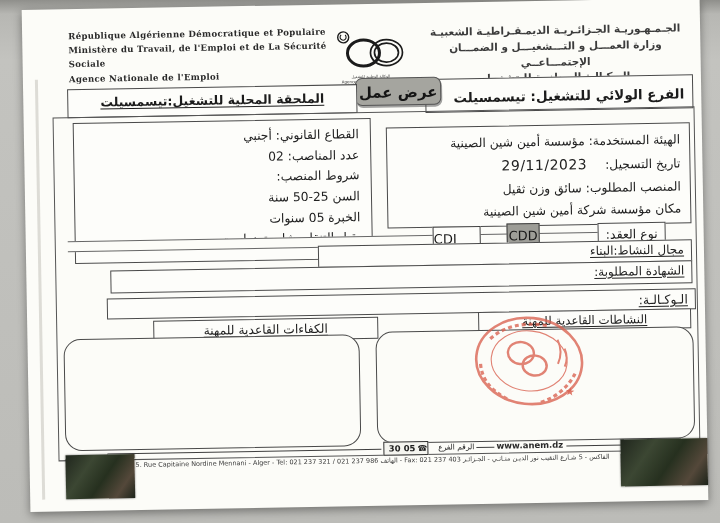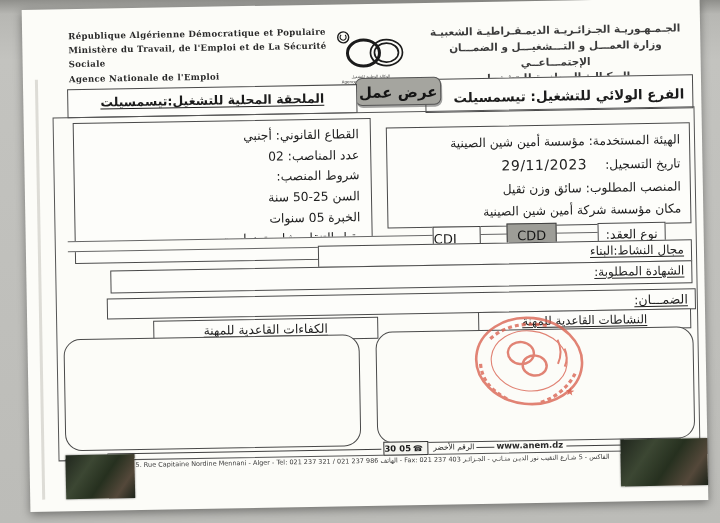--- a/index.html
+++ b/index.html
@@ -30,40 +30,40 @@
   .frame{left:29px;top:108px;width:642px;height:344px;border:1.4px solid #555;background:transparent;}
   .employer{left:362px;top:124px;width:304px;height:101px;direction:rtl;
     font-size:12.3px;color:#222;padding:5px 9px;line-height:1.8;}
   .conds{left:49px;top:114px;width:298px;height:141px;direction:rtl;
     font-size:12.3px;color:#222;padding:5px 11px;line-height:1.68;}
   .date-val{font-size:14px;letter-spacing:.5px;margin-right:14px;display:inline-block;}
   
   .cstrip{left:42px;top:232px;width:540px;height:11px;border-top:1px solid #666;border-bottom:1px solid #666;background:#fcfcf8;}
   .clabel{left:572px;top:223px;width:68px;height:24px;direction:rtl;font-size:12.5px;
     text-align:center;padding-top:3px;color:#222;}
-  .cdd{left:481px;top:222px;width:50px;height:24px;background:#9d9d97;border:1.2px solid #3f3f3f;
+  .cdd{left:481px;top:222px;width:33px;height:24px;background:#9d9d97;border:1.2px solid #3f3f3f;
     text-align:center;font-size:13px;font-weight:500;color:#161616;line-height:23px;}
   .cdi{left:407px;top:224px;width:48px;height:24px;background:#fdfdfa;border:1.2px solid #3f3f3f;
     text-align:left;font-size:13px;color:#161616;line-height:23px;}
   
   .rowbox{direction:rtl;font-size:12px;color:#222;padding:2px 7px 0 0;}
   .activity{left:292px;top:241px;width:374px;height:22px;}
   .certificate{left:84px;top:262px;width:582px;height:23px;}
   .benefits{left:80px;top:290px;width:589px;height:21px;font-size:12.5px;}
   .bact{left:451px;top:310px;width:213px;height:20px;text-align:center;font-size:11.8px;padding:2px 0 0;}
   .bskl{left:126px;top:313px;width:225px;height:22px;text-align:center;font-size:12.3px;padding:3px 0 0;}
   
   .round{border:1.5px solid #4a4a4a;border-radius:17px;background:#fcfcf8;}
   .round-l{left:36px;top:330px;width:296px;height:112px;}
   .round-r{left:348px;top:328px;width:318px;height:112px;}
   .stamp{left:441px;top:310px;width:124px;height:104px;transform:rotate(7deg);}
   
   .rule{border-top:1.3px solid #3e3e3e;height:0;}
   .gn-badge{left:354px;top:438px;width:45px;height:14px;border:1.1px solid #333;
-    display:flex;align-items:center;justify-content:flex-start;gap:2px;
+    display:flex;align-items:center;justify-content:flex-end;gap:2px;
     font-size:8.5px;font-weight:bold;color:#1d1d1d;background:#f4f4ef;}
   .gn-badge .ph{font-size:8px;}
   .gn-label{left:401px;top:440px;width:44px;direction:rtl;font-size:7.5px;color:#222;}
   .website{left:467px;top:439px;width:70px;font-size:8.5px;font-weight:bold;color:#2a2a2a;}
   .address{left:60px;top:453px;width:566px;text-align:center;font-size:6.5px;color:#3a3a3a;}
   .dark{background:linear-gradient(125deg,#20261d 0%,#3c4733 30%,#26301f 55%,#54483a 80%,#1d241a 100%);
     box-shadow:0 0 2px rgba(0,0,0,.6);}
   .dark-l{left:36px;top:446px;width:69px;height:44px;}
   .dark-r{left:591px;top:440px;width:87px;height:47px;}
 </style>
@@ -133,21 +133,21 @@
   <div class="abs cdd">CDD</div>
   <div class="abs cdi">CDI</div>
 
   <div class="abs box rowbox activity">
     <span class="u">مجال النشاط:البناء</span>
   </div>
   <div class="abs box rowbox certificate">
     <span class="u">الشهادة المطلوبة:</span>
   </div>
   <div class="abs box rowbox benefits">
-    <span class="u">الضمـــان:</span>
+    <span class="u">الـوكـالـة:</span>
   </div>
   <div class="abs box rowbox bact">
     <span class="u">النشاطات القاعدية للمهنة</span>
   </div>
   <div class="abs box rowbox bskl">
     <span class="u">الكفاءات القاعدية للمهنة</span>
   </div>
 
   <div class="abs round round-l"></div>
   <div class="abs round round-r"></div>
@@ -167,21 +167,21 @@
       </g>
       <text x="99" y="80" font-size="11" fill="#d9604f" opacity="0.85">★</text>
     </svg>
   </div>
 
   <div class="abs rule" style="left:78px;top:445px;width:274px;"></div>
   <div class="abs gn-badge">
     <span>30 05</span>
     <span class="ph">☎</span>
   </div>
-  <div class="abs gn-label">الرقم الأخضر</div>
+  <div class="abs gn-label">الرقم الفرع</div>
   <div class="abs rule" style="left:447px;top:445px;width:18px;"></div>
   <div class="abs website">www.anem.dz</div>
   <div class="abs rule" style="left:537px;top:445px;width:58px;"></div>
   <div class="abs address" dir="ltr">5. Rue Capitaine Nordine Mennani  -  Alger - Tel: 021 237 321 / 021 237 986 الهاتف - Fax: 021 237 403 الفاكس - 5 شـارع النقيب نور الديـن منـانـي - الجـزائـر</div>
 
   <div class="abs dark dark-l"></div>
   <div class="abs dark dark-r"></div>
 </div>
 
 </body></html>

